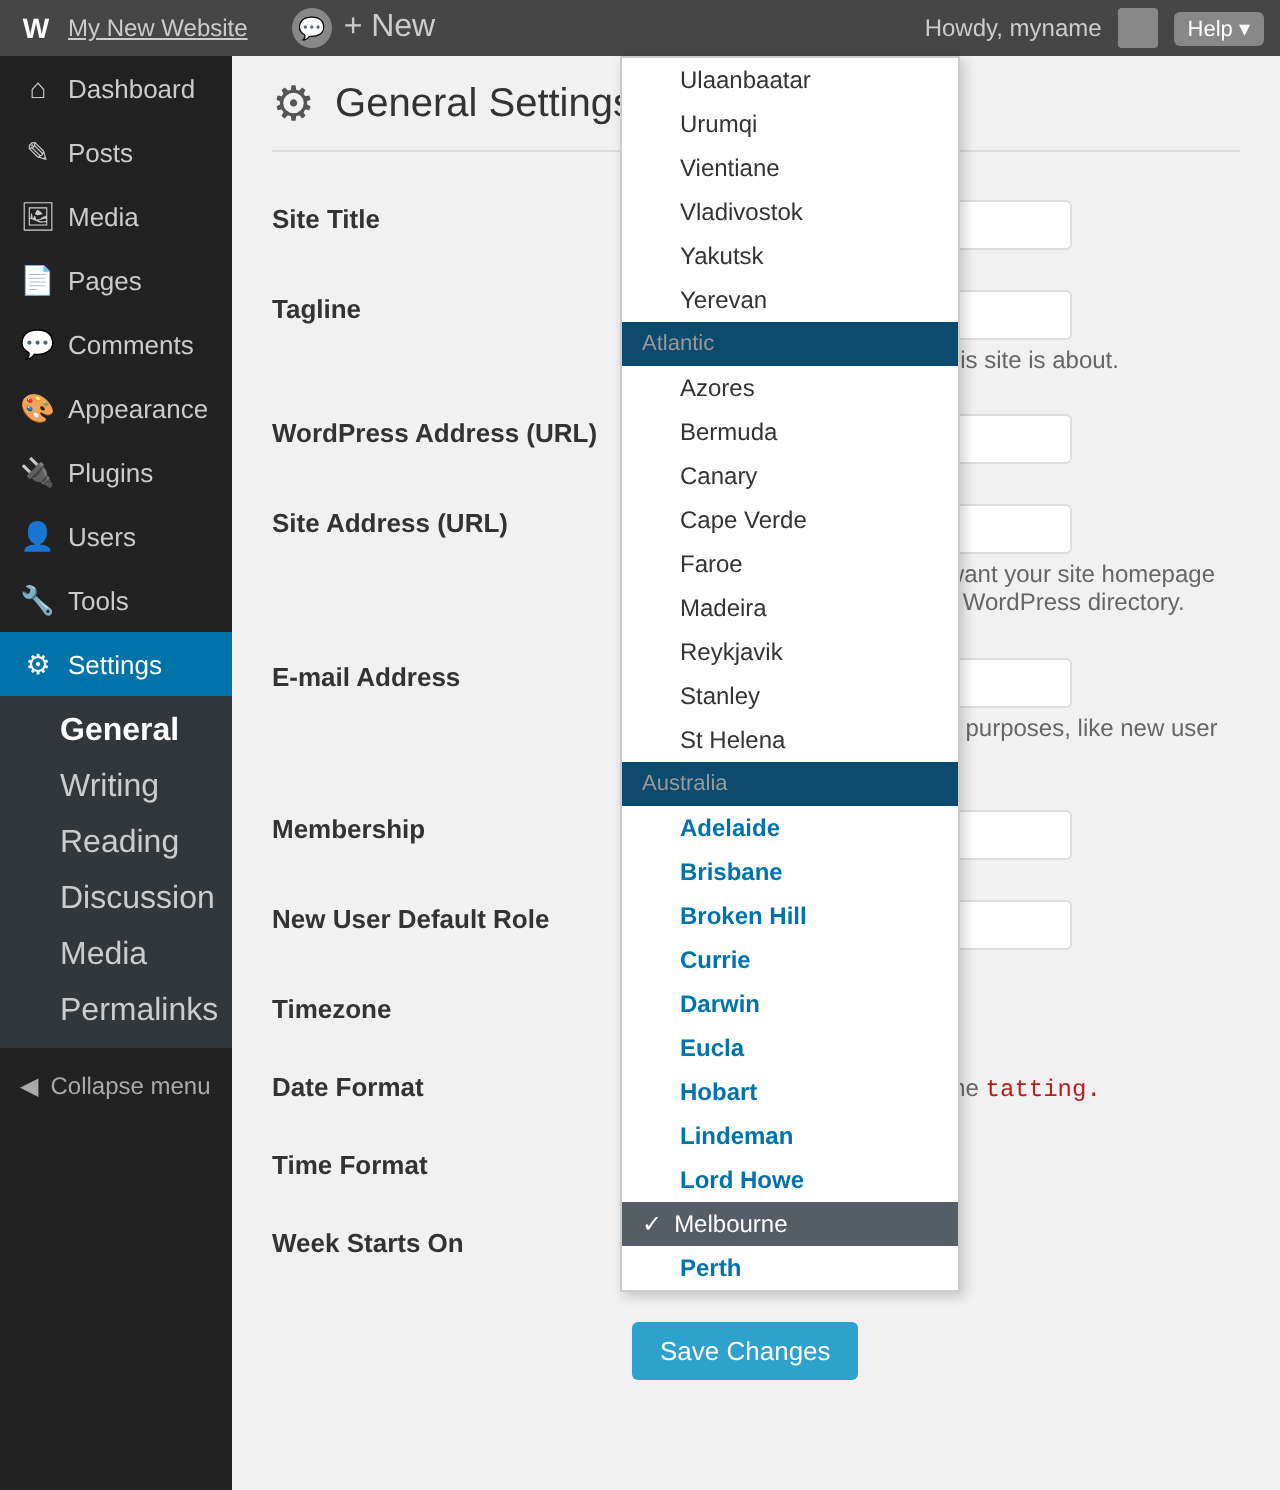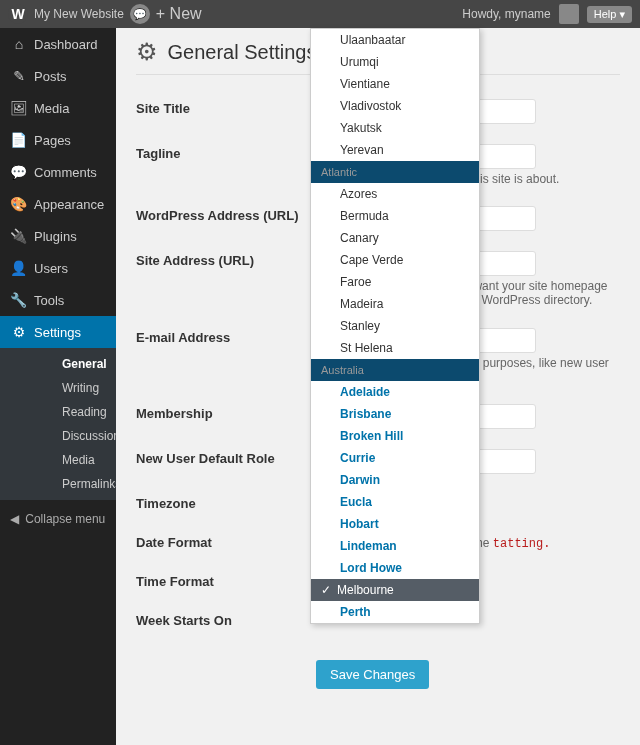--- a/index.html
+++ b/index.html
@@ -21,21 +21,22 @@
       background: #464646;
       border-radius: 50%;
       display: flex; align-items: center; justify-content: center;
       color: #fff;
       font-size: 14px;
       font-weight: bold;
     }
     .admin-bar-site {
       color: #ccc;
       font-size: 12px;
-      margin-right: 0;
+      margin-right: 16px;
+      text-decoration: underline;
     }
     .admin-bar-bubble {
       background: #888;
       border-radius: 50%;
       width: 20px; height: 20px;
       display: flex; align-items: center; justify-content: center;
       color: #fff;
       font-size: 11px;
     }
     .admin-bar-new {
@@ -91,24 +92,23 @@
       font-size: 13px;
       text-decoration: none;
     }
     .sidebar-item.active { background: #0073aa; color: #fff; }
     .sidebar-item .icon { font-size: 14px; min-width: 18px; text-align: center; }
     .sidebar-submenu { padding: 4px 0; background: #32373c; }
     .sidebar-subitem {
       display: block;
       padding: 5px 10px 5px 30px;
       color: #ccc;
-      font-size: 12px;
+      font-size: 16px;
       cursor: pointer;
       text-decoration: none;
-      margin-left: 32px;
     }
     .sidebar-subitem.active { color: #fff; font-weight: bold; }
     .sidebar-collapse {
       display: flex;
       align-items: center;
       gap: 6px;
       padding: 8px 10px;
       color: #aaa;
       font-size: 12px;
       cursor: pointer;
@@ -396,20 +396,21 @@
   <div class="dropdown-item">Yakutsk</div>
   <div class="dropdown-item">Yerevan</div>
 
   <div class="dropdown-group-label">Atlantic</div>
   <div class="dropdown-item">Azores</div>
   <div class="dropdown-item">Bermuda</div>
   <div class="dropdown-item">Canary</div>
   <div class="dropdown-item">Cape Verde</div>
   <div class="dropdown-item">Faroe</div>
   <div class="dropdown-item">Madeira</div>
+  <div class="dropdown-item">Reykjavik</div>
   <div class="dropdown-item">Stanley</div>
   <div class="dropdown-item">St Helena</div>
 
   <div class="dropdown-group-label">Australia</div>
   <div class="dropdown-item link-style">Adelaide</div>
   <div class="dropdown-item link-style">Brisbane</div>
   <div class="dropdown-item link-style">Broken Hill</div>
   <div class="dropdown-item link-style">Currie</div>
   <div class="dropdown-item link-style">Darwin</div>
   <div class="dropdown-item link-style">Eucla</div>

